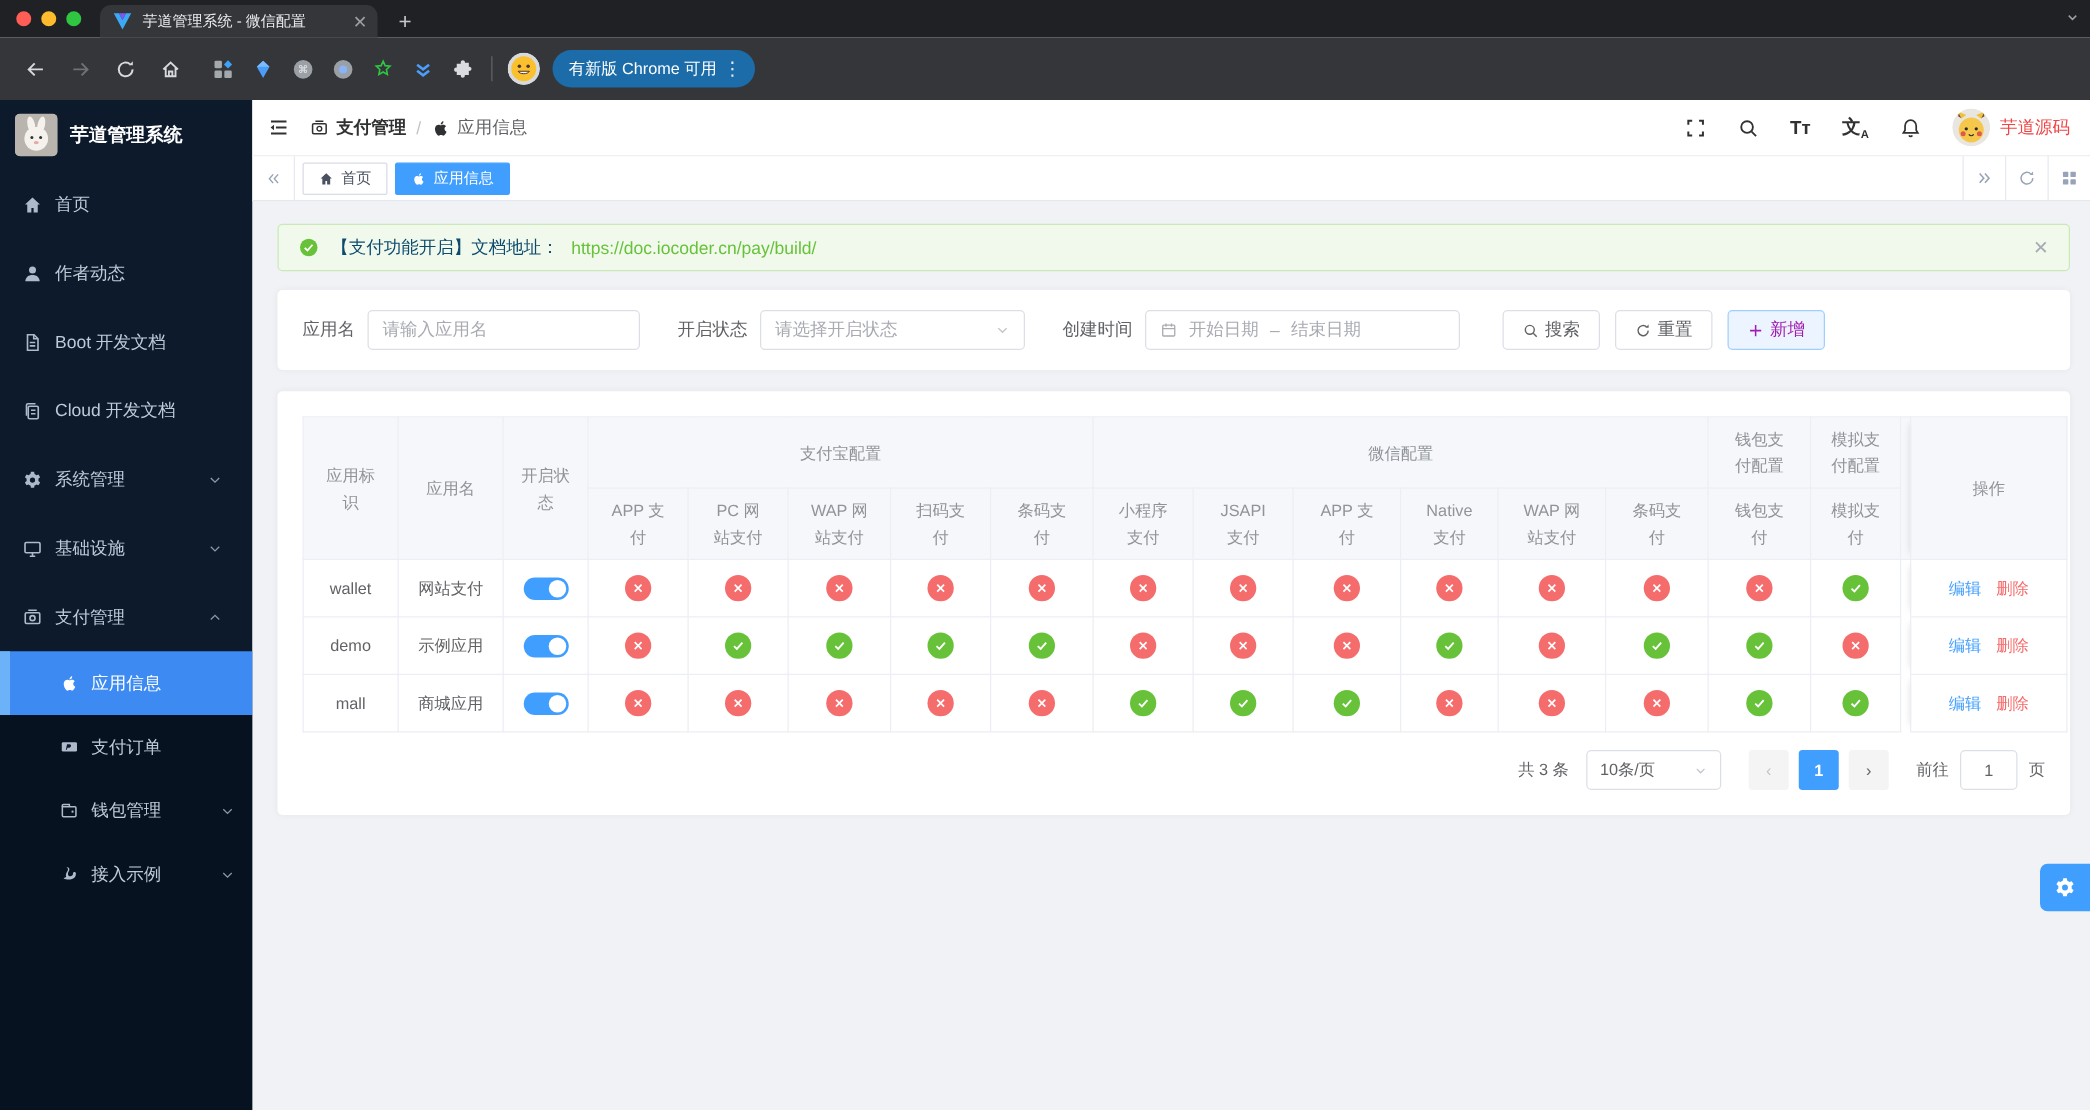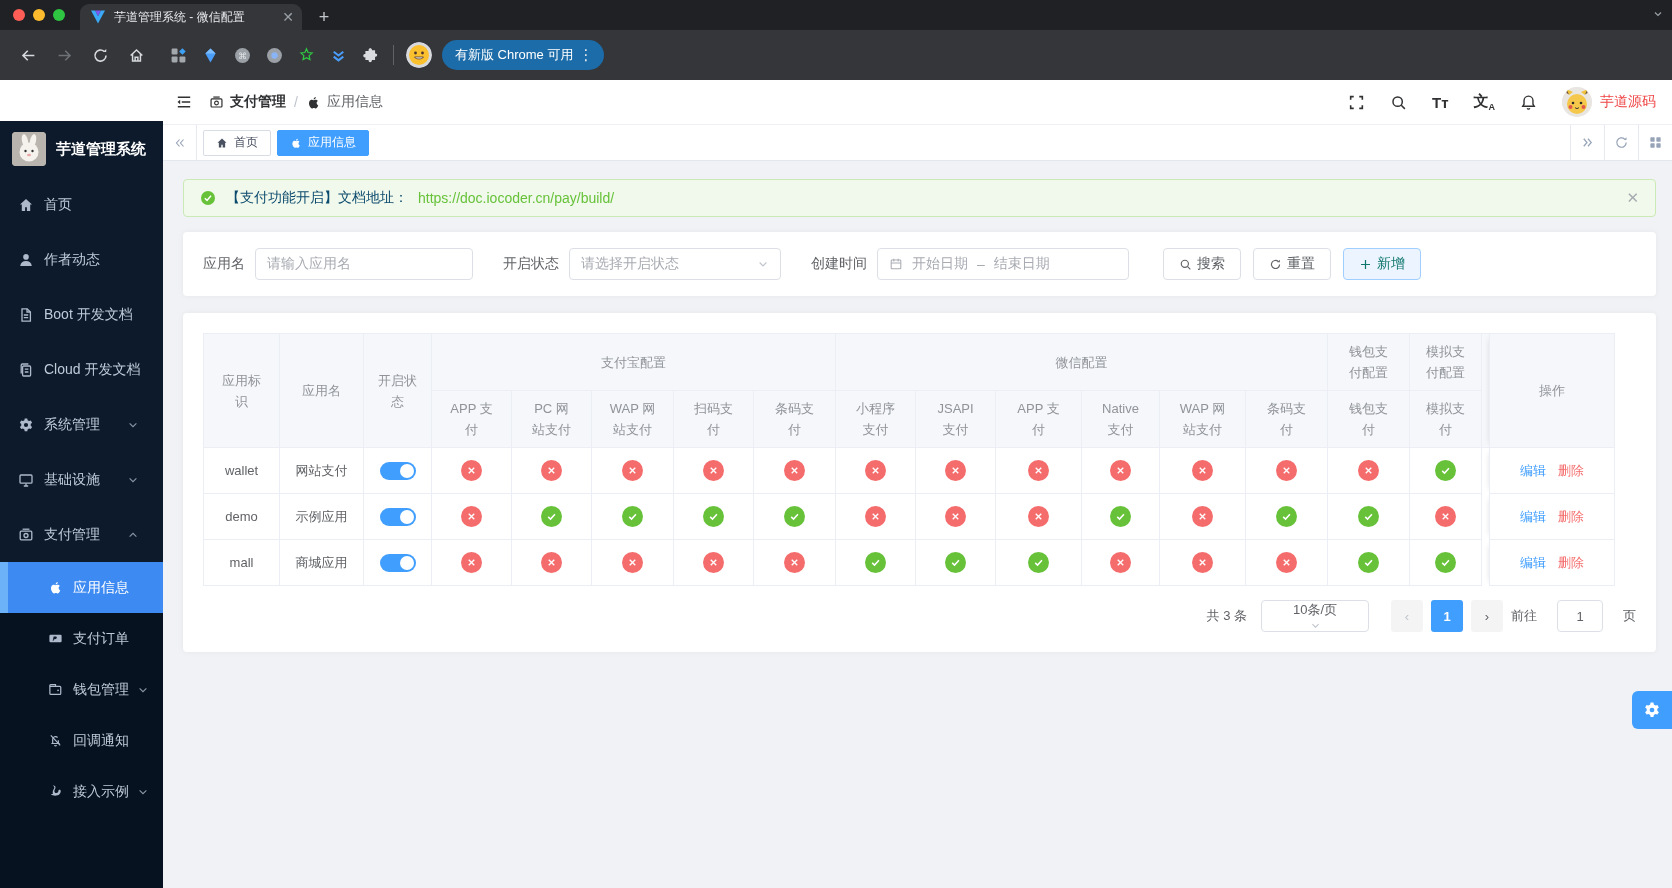--- a/index.html
+++ b/index.html
@@ -34,21 +34,21 @@
   .ext-row .icon { font-size:17px; cursor:pointer; }
   .tb-sep { width:1px; height:20px; background:#5f6368; margin:0 12px 0 14px; }
   .profile { width:26px; height:26px; border-radius:50%; overflow:hidden; cursor:pointer; }
   .update-pill { margin-left:10px; height:30px; background:#1b6ca8; border-radius:15px;
     display:flex; align-items:center; padding:0 6px 0 13px; cursor:pointer; }
   .update-pill span { color:#fff; font-size:13px; }
   .update-pill .dots { color:#e8eaed; font-size:15px; padding:0 5px; }
 
   
   .app { display:flex; height:808px; }
-  .sidebar { width:163px; flex-shrink:0; background:#0c1a2b; color:#bfcbd9; display:flex; flex-direction:column;margin-top:41px; }
+  .sidebar { width:202px; flex-shrink:0; background:#0c1a2b; color:#bfcbd9; display:flex; flex-direction:column; }
   .logo { height:56px; display:flex; align-items:center; gap:10px; padding-left:12px; }
   .logo-img { width:34px; height:34px; border-radius:4px; background:#b9b4ad; overflow:hidden; flex-shrink:0; }
   .logo-title { color:#fff; font-size:15px; font-weight:bold; white-space:nowrap; }
   .menu-item { height:55px; display:flex; align-items:center; padding:0 14px 0 18px;
     font-size:14px; cursor:pointer; }
   .menu-item .icon { font-size:16px; margin-right:10px; color:#aebacb; }
   .menu-item .arrow { margin-left:auto; font-size:12px; color:#8b98a8; }
   .submenu { background:#071220; flex:1; }
   .sub-item { height:51px; display:flex; align-items:center; padding-left:48px; font-size:14px; cursor:pointer; }
   .sub-item .icon { font-size:15px; margin-right:10px; color:#aebacb; }
@@ -102,21 +102,21 @@
   .ctl.inp { width:218px; }
   .ctl.sel { width:212px; justify-content:space-between; cursor:pointer; }
   .ctl.sel .icon { color:#c0c4cc; font-size:12px; }
   .ctl.date { width:252px; gap:9px; cursor:pointer; }
   .ctl.date .icon { color:#a8abb2; font-size:14px; }
   .ctl.date .sep { color:#a8abb2; }
   .btn { height:32px; border:1px solid #dcdfe6; border-radius:4px; background:#fff; color:#606266;
     font-size:14px; display:inline-flex; align-items:center; gap:5px; padding:0 15px;
     margin-left:12px; cursor:pointer; white-space:nowrap; }
   .btn .icon { font-size:13px; }
-  .btn.plain-primary { background:#ecf5ff; border-color:#a0cfff; color:#0f766e; }
+  .btn.plain-primary { background:#ecf5ff; border-color:#a0cfff; color:#a21caf; }
 
   .table-card { padding:20px; }
   table { width:1411px; table-layout:fixed; border-collapse:collapse; }
   th, td { border:1px solid #ebeef5; text-align:center; }
   thead th { background:#f5f7fa; color:#909399; font-weight:normal; font-size:13px;
     height:57px; line-height:21px; padding:0 16px; }
   thead th.sub { padding:0 16px; }
   thead th.fixed { padding:0 13px; }
   thead th.gapc { padding:0; }
   tbody td { height:46px; font-size:13px; color:#606266; padding:0 4px; background:#fff; }
@@ -131,27 +131,27 @@
   .switch::after { content:''; position:absolute; right:2px; top:2px; width:14px; height:14px;
     border-radius:50%; background:#fff; }
   .lnk { font-size:13px; text-decoration:none; margin:0 6px; cursor:pointer; }
   .lnk.edit { color:#409eff; } .lnk.del { color:#f56c6c; }
 
   .pager { display:flex; align-items:center; justify-content:flex-end; margin-top:14px;
     font-size:13px; color:#606266; }
   .pager .total { margin-right:14px; }
   .size-sel { width:108px; height:32px; border:1px solid #dcdfe6; border-radius:4px;
     display:flex; align-items:center; justify-content:space-between; padding:0 10px;
-    margin-right:14px; cursor:pointer;flex-direction:column; }
+    margin-right:14px; cursor:pointer; }
   .size-sel .icon { color:#c0c4cc; font-size:11px; }
   .pg-btn { width:32px; height:32px; border-radius:3px; background:#f4f4f5; margin-left:8px;
     display:inline-flex; align-items:center; justify-content:center; font-size:13px; cursor:pointer; }
   .pg-btn.prev { color:#c0c4cc; } .pg-btn.next { color:#606266; }
   .pg-btn.cur { background:#409eff; color:#fff; font-weight:bold; }
-  .goto { display:flex; align-items:center; gap:20px; margin-left:8px; }
+  .goto { display:flex; align-items:center; gap:9px; margin-left:22px; }
   .goto input { width:46px; height:32px; border:1px solid #dcdfe6; border-radius:4px;
     text-align:center; font-size:13px; color:#606266; outline:none;
     font-family:"Liberation Sans",sans-serif; }
 
   .gear-fab { position:absolute; right:0; top:530px; width:40px; height:38px; background:#409eff;
     border-radius:6px 0 0 6px; display:flex; align-items:center; justify-content:center;
     color:#fff; font-size:18px; cursor:pointer; z-index:5; }
 </style>
 </head>
 <body>
@@ -394,29 +394,20 @@
           <span>钱包管理</span>
           <span class="arrow icon">
             <svg viewBox="0 0 16 16">
               <path d="M3.5 5.8 8 10.3 12.5 5.8" stroke="currentColor" stroke-width="1.4" fill="none"></path>
             </svg>
           </span>
         </div>
         <div class="sub-item">
           <span class="icon">
             <svg viewBox="0 0 16 16">
-              <path d="M5 11V6.8a3 3 0 0 1 5.2-2M11 7.6V11M3.6 11.2h8.8M6.9 13.1a1.2 1.2 0 0 0 2.2 0" stroke="currentColor" fill="none" stroke-width="1.3"></path>
-              <path d="M3 2.6l10 10.6" stroke="currentColor" fill="none" stroke-width="1.3"></path>
-            </svg>
-          </span>
-          <span>回调通知</span>
-        </div>
-        <div class="sub-item">
-          <span class="icon">
-            <svg viewBox="0 0 16 16">
               <path fill="currentColor" d="M3 11.2c2.6 1.7 7.2 1.7 9.2-.3.9-.9 1.4-2.3 1.4-3.5 0-.8-.5-1.4-1.3-1.4-.7 0-1.2.5-1.2 1.3 0 1.5-1 2.4-2.3 2.4-1.2 0-2-.8-2-2 0-1.7 1.2-2.6 1.2-4 0-1.5-1.5-2.3-2.8-1.9 1 .3 1.6 1 1.6 2 0 1.6-1.8 2.6-1.8 5 0 .5.1 1 .3 1.5z"></path>
             </svg>
           </span>
           <span>接入示例</span>
           <span class="arrow icon">
             <svg viewBox="0 0 16 16">
               <path d="M3.5 5.8 8 10.3 12.5 5.8" stroke="currentColor" stroke-width="1.4" fill="none"></path>
             </svg>
           </span>
         </div>

